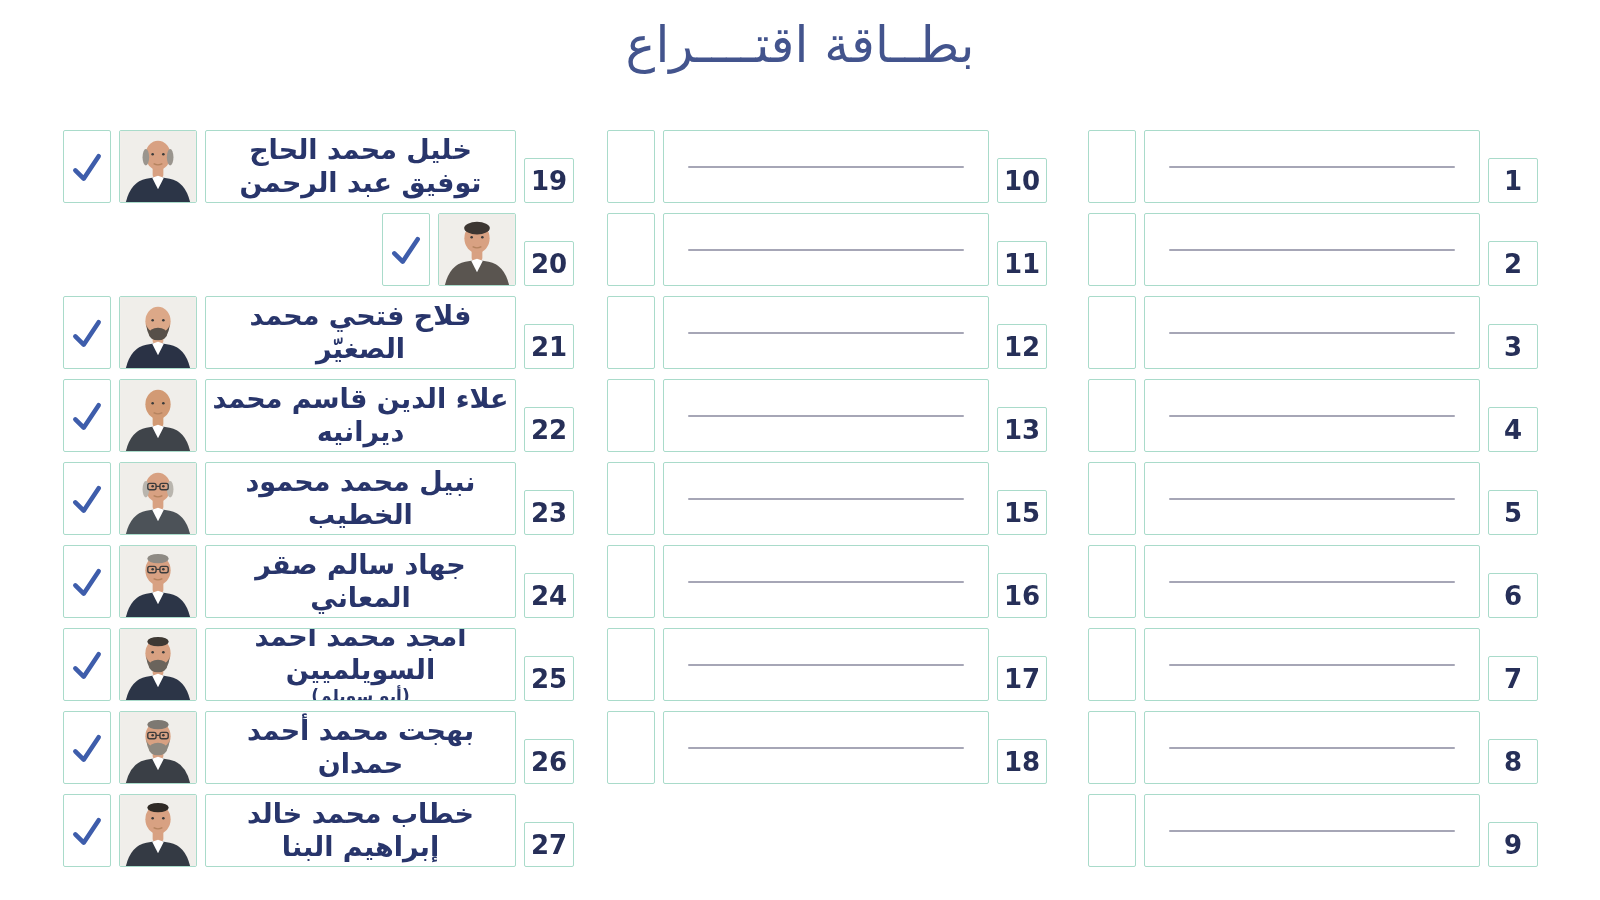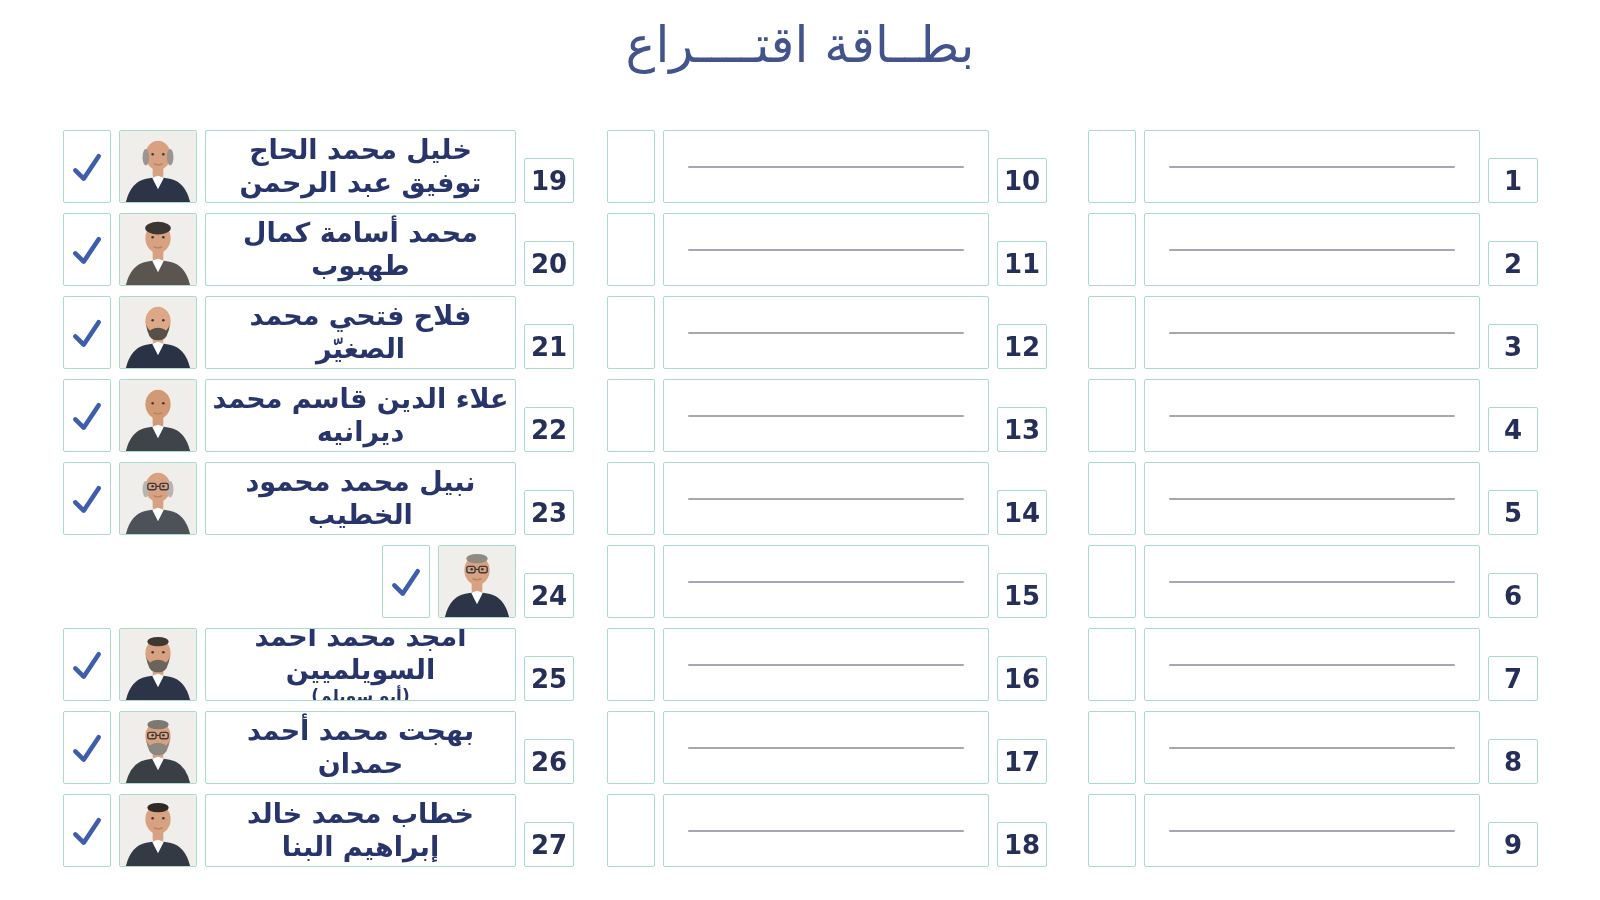--- a/index.html
+++ b/index.html
@@ -215,33 +215,20 @@
 
       <div class="blank-line"></div>
     </div>
 
     <div class="checkbox">
       
     </div>
   </div>
       <div class="row" dir="rtl">
     <div class="numbox">
-      <span>14</span>
-    </div>
-    <div class="namebox">
-
-      <div class="blank-line"></div>
-    </div>
-
-    <div class="checkbox">
-      
-    </div>
-  </div>
-      <div class="row" dir="rtl">
-    <div class="numbox">
       <span>15</span>
     </div>
     <div class="namebox">
 
       <div class="blank-line"></div>
     </div>
 
     <div class="checkbox">
       
     </div>
@@ -311,24 +298,20 @@
         </div>
     <div class="checkbox">
       <svg class="check" viewBox="0 0 48 48">
         <path d="M10 28 L20 38 L38 11" fill="none" stroke-width="5.5" stroke-linecap="round" stroke-linejoin="round" stroke="#3e5dab"></path>
       </svg>
     </div>
   </div>
       <div class="row" dir="rtl">
     <div class="numbox">
       <span>20</span>
-    </div>
-    <div class="namebox">
-      <span class="name-l1">محمد أسامة كمال طهبوب</span>
-
     </div>
     <div class="photobox">
           <svg viewBox="0 0 78 73" xmlns="http://www.w3.org/2000/svg">
     <rect width="78" height="73" fill="#f0eeea"></rect>
     <rect x="33.5" y="34" width="11" height="14" rx="3" fill="#d8a182"></rect>
     <path d="M6 73 Q11 52 27 49 L39 47 L51 49 Q67 52 72 73 Z" fill="#5a5550"></path>
     <path d="M33 48 L39 60 L45 48 L39 46 Z" fill="#ffffff"></path>
     <ellipse cx="39" cy="25" rx="13" ry="15" fill="#d8a182"></ellipse>
     <ellipse cx="39" cy="14.5" rx="13.2" ry="6.5" fill="#3c3632"></ellipse>
     <circle cx="33.5" cy="24" r="1.3" fill="#3a3a3a"></circle>
@@ -427,20 +410,24 @@
     <div class="checkbox">
       <svg class="check" viewBox="0 0 48 48">
         <path d="M10 28 L20 38 L38 11" fill="none" stroke-width="5.5" stroke-linecap="round" stroke-linejoin="round" stroke="#3e5dab"></path>
       </svg>
     </div>
   </div>
       <div class="row" dir="rtl">
     <div class="numbox">
       <span>24</span>
     </div>
+    <div class="namebox">
+      <span class="name-l1">جهاد سالم صقر المعاني</span>
+
+    </div>
     <div class="photobox">
           <svg viewBox="0 0 78 73" xmlns="http://www.w3.org/2000/svg">
     <rect width="78" height="73" fill="#f0eeea"></rect>
     <rect x="33.5" y="34" width="11" height="14" rx="3" fill="#d8a182"></rect>
     <path d="M6 73 Q11 52 27 49 L39 47 L51 49 Q67 52 72 73 Z" fill="#2c3547"></path>
     <path d="M33 48 L39 60 L45 48 L39 46 Z" fill="#ffffff"></path>
     <ellipse cx="39" cy="25" rx="13" ry="15" fill="#d8a182"></ellipse>
     <ellipse cx="39" cy="13" rx="11" ry="4.8" fill="#8e8a84"></ellipse>
     <circle cx="33.5" cy="24" r="1.3" fill="#3a3a3a"></circle>
     <circle cx="44.5" cy="24" r="1.3" fill="#3a3a3a"></circle>

